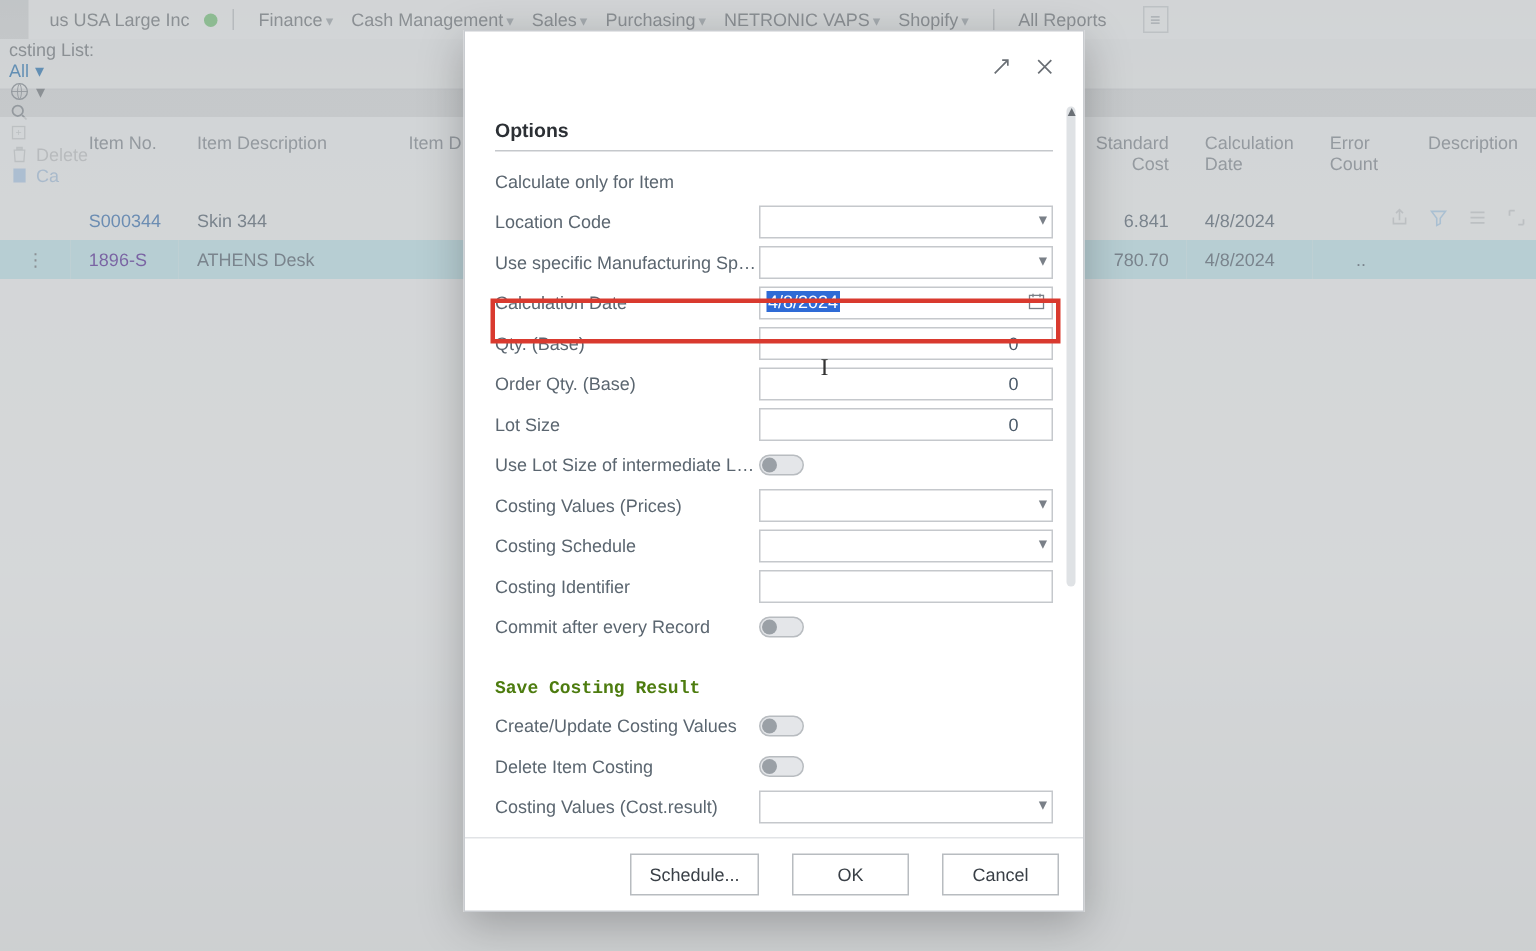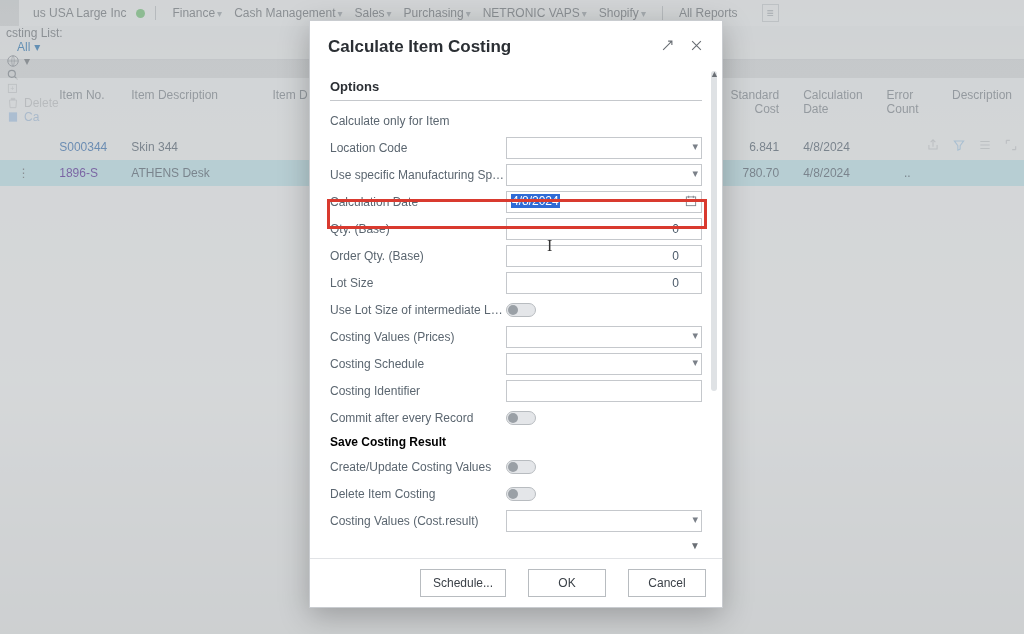--- a/index.html
+++ b/index.html
@@ -26,21 +26,21 @@
   .veil{position:absolute;inset:0;background:rgba(180,183,186,.45);}
   
   .dialog{position:absolute;left:309px;top:20px;width:414px;height:588px;background:#fff;border:1px solid #c9ccd0;box-shadow:0 8px 28px rgba(0,0,0,.25);display:flex;flex-direction:column;}
   .dlg-head{display:flex;align-items:center;padding:16px 18px 8px 18px;}
   .dlg-title{font-size:17px;font-weight:600;color:#2b2f34;}
   .dlg-icons{margin-left:auto;display:flex;gap:14px;color:#6a6f75;}
   .dlg-icons span{cursor:pointer;}
   .dlg-body{flex:1;overflow:hidden;position:relative;padding:6px 20px 0 20px;}
   .scrollind{position:absolute;right:5px;top:6px;width:6px;height:320px;background:#dfe2e5;border-radius:3px;}
   .sub{font-weight:600;font-size:13px;color:#2b2f34;border-bottom:1px solid #c5c8cc;padding:8px 0 6px 0;margin-bottom:6px;}
-  .sub2{font-weight:600;font-size:12px;color:#000000;margin:4px 0 4px 0;}
+  .sub2{font-weight:600;font-size:12px;color:#4d7c0f;margin:21px 0 4px 0;font-family:Liberation Mono, monospace;}
   .frow{display:flex;align-items:center;height:27px;font-size:12px;color:#5b6670;}
   .flabel{width:176px;overflow:hidden;text-overflow:ellipsis;white-space:nowrap;}
   .flabel .dotted{border-bottom:1px dotted #9aa0a6;padding-bottom:1px;}
   .fctl{flex:1;}
   .txtbox{width:100%;height:22px;border:1px solid #c5c8cc;padding:0 22px 0 4px;font-size:12px;color:#4b5a69;background:#fff;position:relative;}
   .txtbox.right{text-align:right;}
   .boxwrap{position:relative;width:100%;}
   .boxicon{position:absolute;right:4px;top:3px;font-size:11px;color:#7a8088;pointer-events:none;}
   .boxicon.dd::before{content:"\25BE";}
   .boxicon.dots::before{content:"\22EF";font-weight:bold;}
@@ -69,21 +69,21 @@
     <span class="nav"><span>Shopify</span><span class="caret">▾</span></span>
     <span class="sep"></span>
     <span class="nav">All Reports</span>
     <span class="nav" style="margin-left:18px;border:1px solid #c5c8cc;padding:1px 4px;color:#9aa0a6;">≡</span>
   </div>
 
   <div class="ribbon">
     <span class="chip">
         <span>csting List:</span>
       </span>
-    <span class="chip" style="color:#1f6fb3;margin-left:11px;">
+    <span class="chip" style="color:#1f6fb3;">
         <span>All</span> 
         <span class="caret">▾</span>
       </span>
     <span class="sep" style="width:1px;height:16px;background:#c5c8cc;margin:0 6px;"></span>
     <span class="chip">
       <svg viewBox="0 0 24 24">
           <circle cx="12" cy="12" r="9" fill="none" stroke="#7a8088" stroke-width="1.5"></circle>
           <path d="M3 12h18M12 3c3 3 3 15 0 18M12 3c-3 3-3 15 0 18" fill="none" stroke="#7a8088" stroke-width="1"></path>
         </svg>
         <span class="caret">▾</span>
@@ -170,21 +170,20 @@
         </tr>
       </tbody>
     </table>
   </div>
 </div>
 
 <div class="veil"></div>
 
 <div class="dialog">
   <div class="dlg-head">
-    <div class="dlg-title">Calculate Item Costing</div>
     <div class="dlg-icons">
       <span><svg width="15" height="15" viewBox="0 0 24 24">
             <path d="M5 19L19 5M13 5h6v6" fill="none" stroke="#6a6f75" stroke-width="1.8"></path>
           </svg></span>
       <span><svg width="15" height="15" viewBox="0 0 24 24">
             <path d="M5 5l14 14M19 5L5 19" stroke="#6a6f75" stroke-width="1.8"></path>
           </svg></span>
     </div>
   </div>
   <div class="dlg-body">

